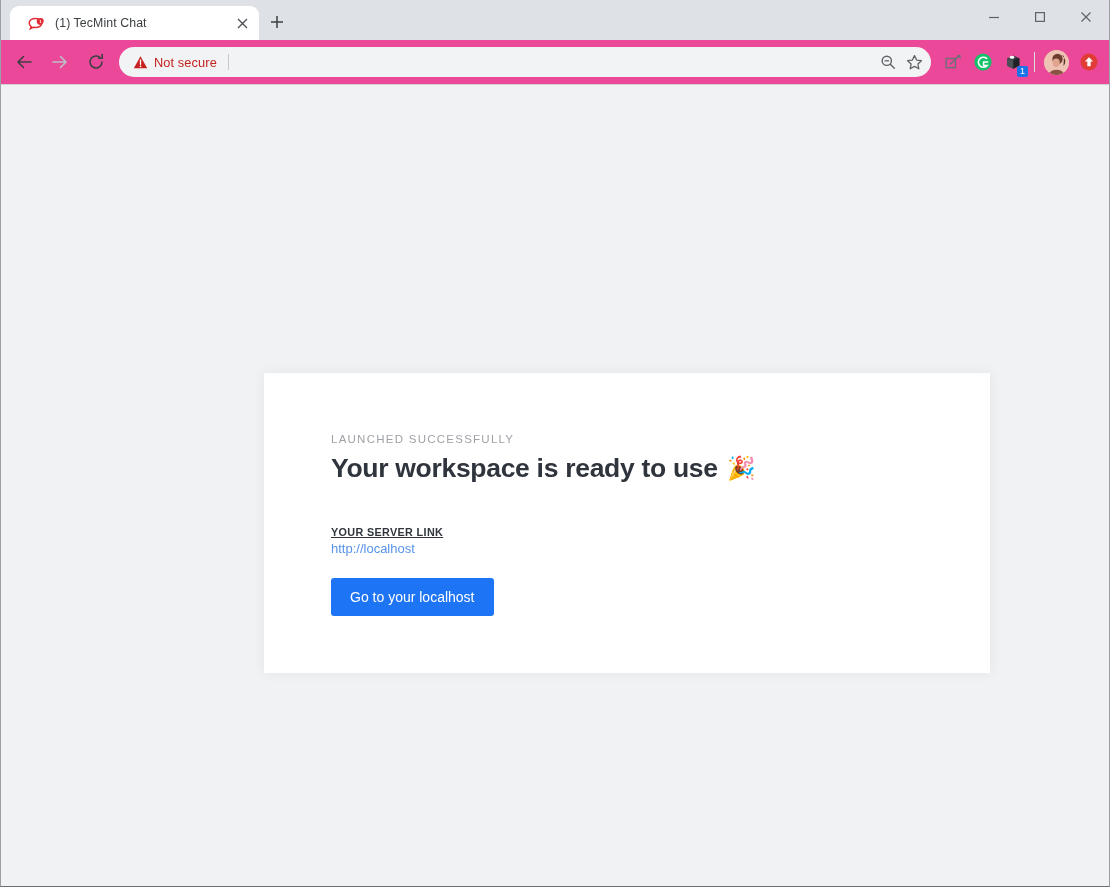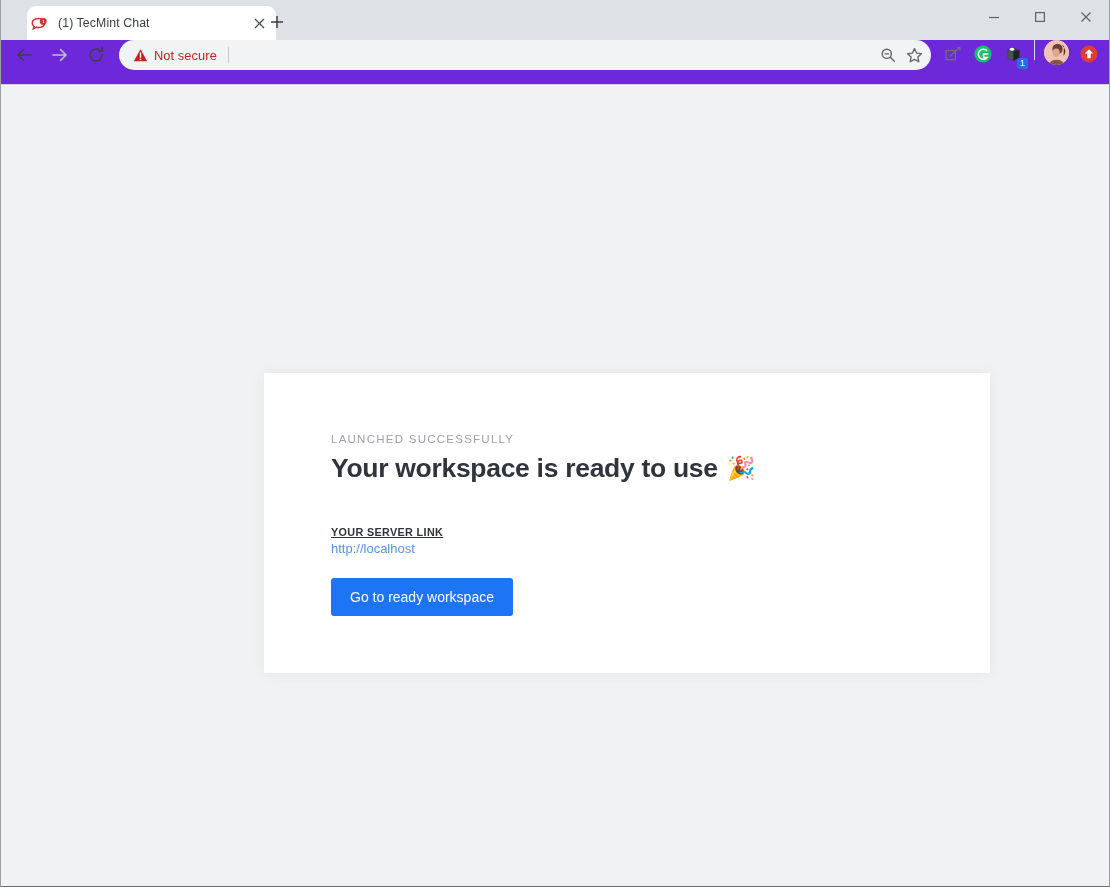--- a/index.html
+++ b/index.html
@@ -23,26 +23,26 @@
 
   
   .tabstrip {
     height: 40px; min-height: 40px;
     background: #dee1e6;
     position: relative;
     display: flex; align-items: flex-end;
   }
   .tab {
     position: absolute;
-    left: 26px; bottom: 0;
+    left: 9px; bottom: 0;
     width: 249px; height: 34px;
     background: #ffffff;
     border-radius: 9px 9px 0 0;
     display: flex; align-items: center;
-    padding: 0 8px 0 4px;
+    padding: 0 8px 0 18px;
   }
   .tab-favicon {
     width: 17px; height: 17px; min-width: 17px;
     position: relative; margin-right: 10px;
     display: block;
   }
   .tab-title {
     flex: 1 1 auto;
     font-size: 12.3px;
     color: #3c4043;
@@ -66,22 +66,22 @@
     height: 34px; display: flex;
   }
   .wc {
     width: 46px; height: 34px;
     display: flex; align-items: center; justify-content: center;
   }
 
   
   .toolbar {
     height: 44px; min-height: 44px;
-    background: #6d28d9;
-    display: flex; align-items: flex-start;
+    background: #ec4899;
+    display: flex; align-items: center;
     padding: 0 6px 0 8px;
     position: relative;
   }
   .navbtn {
     width: 30px; height: 30px; min-width: 30px;
     margin-right: 6px;
     display: flex; align-items: center; justify-content: center;
     border-radius: 50%;
   }
   .navbtn.reload { margin-right: 8px; }
@@ -375,20 +375,20 @@
 
         <h1 class="headline">
           <span>Your workspace is ready to use</span>
           <span class="emoji">🎉</span>
         </h1>
 
         <div class="link-label">YOUR SERVER LINK</div>
         <a class="server-link" href="#">http://localhost</a>
 
         <div>
-          <button class="cta">Go to ready workspace</button>
+          <button class="cta">Go to your localhost</button>
         </div>
 
       </div>
     </div>
 
   </div>
 </div>
 
 </body></html>

